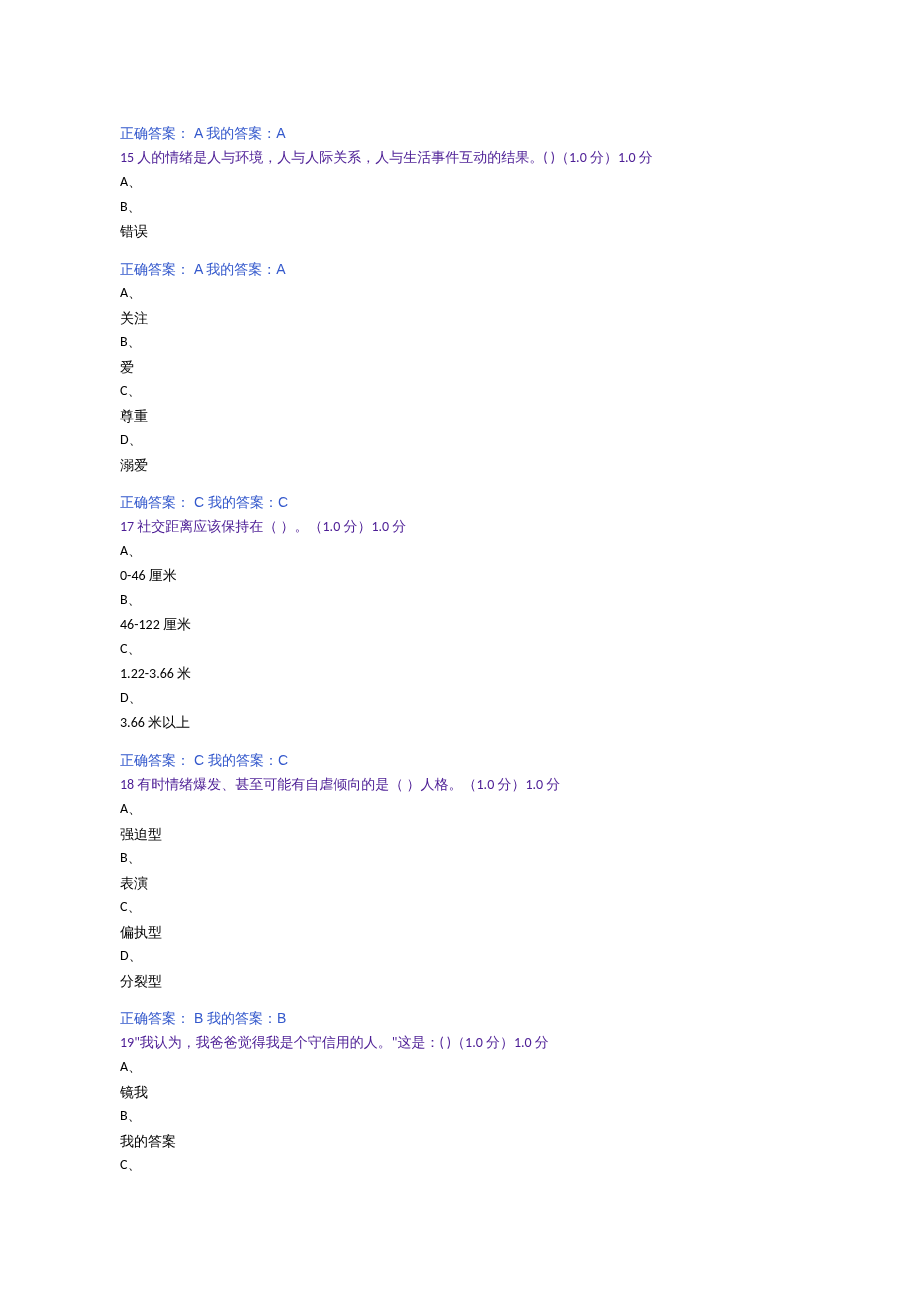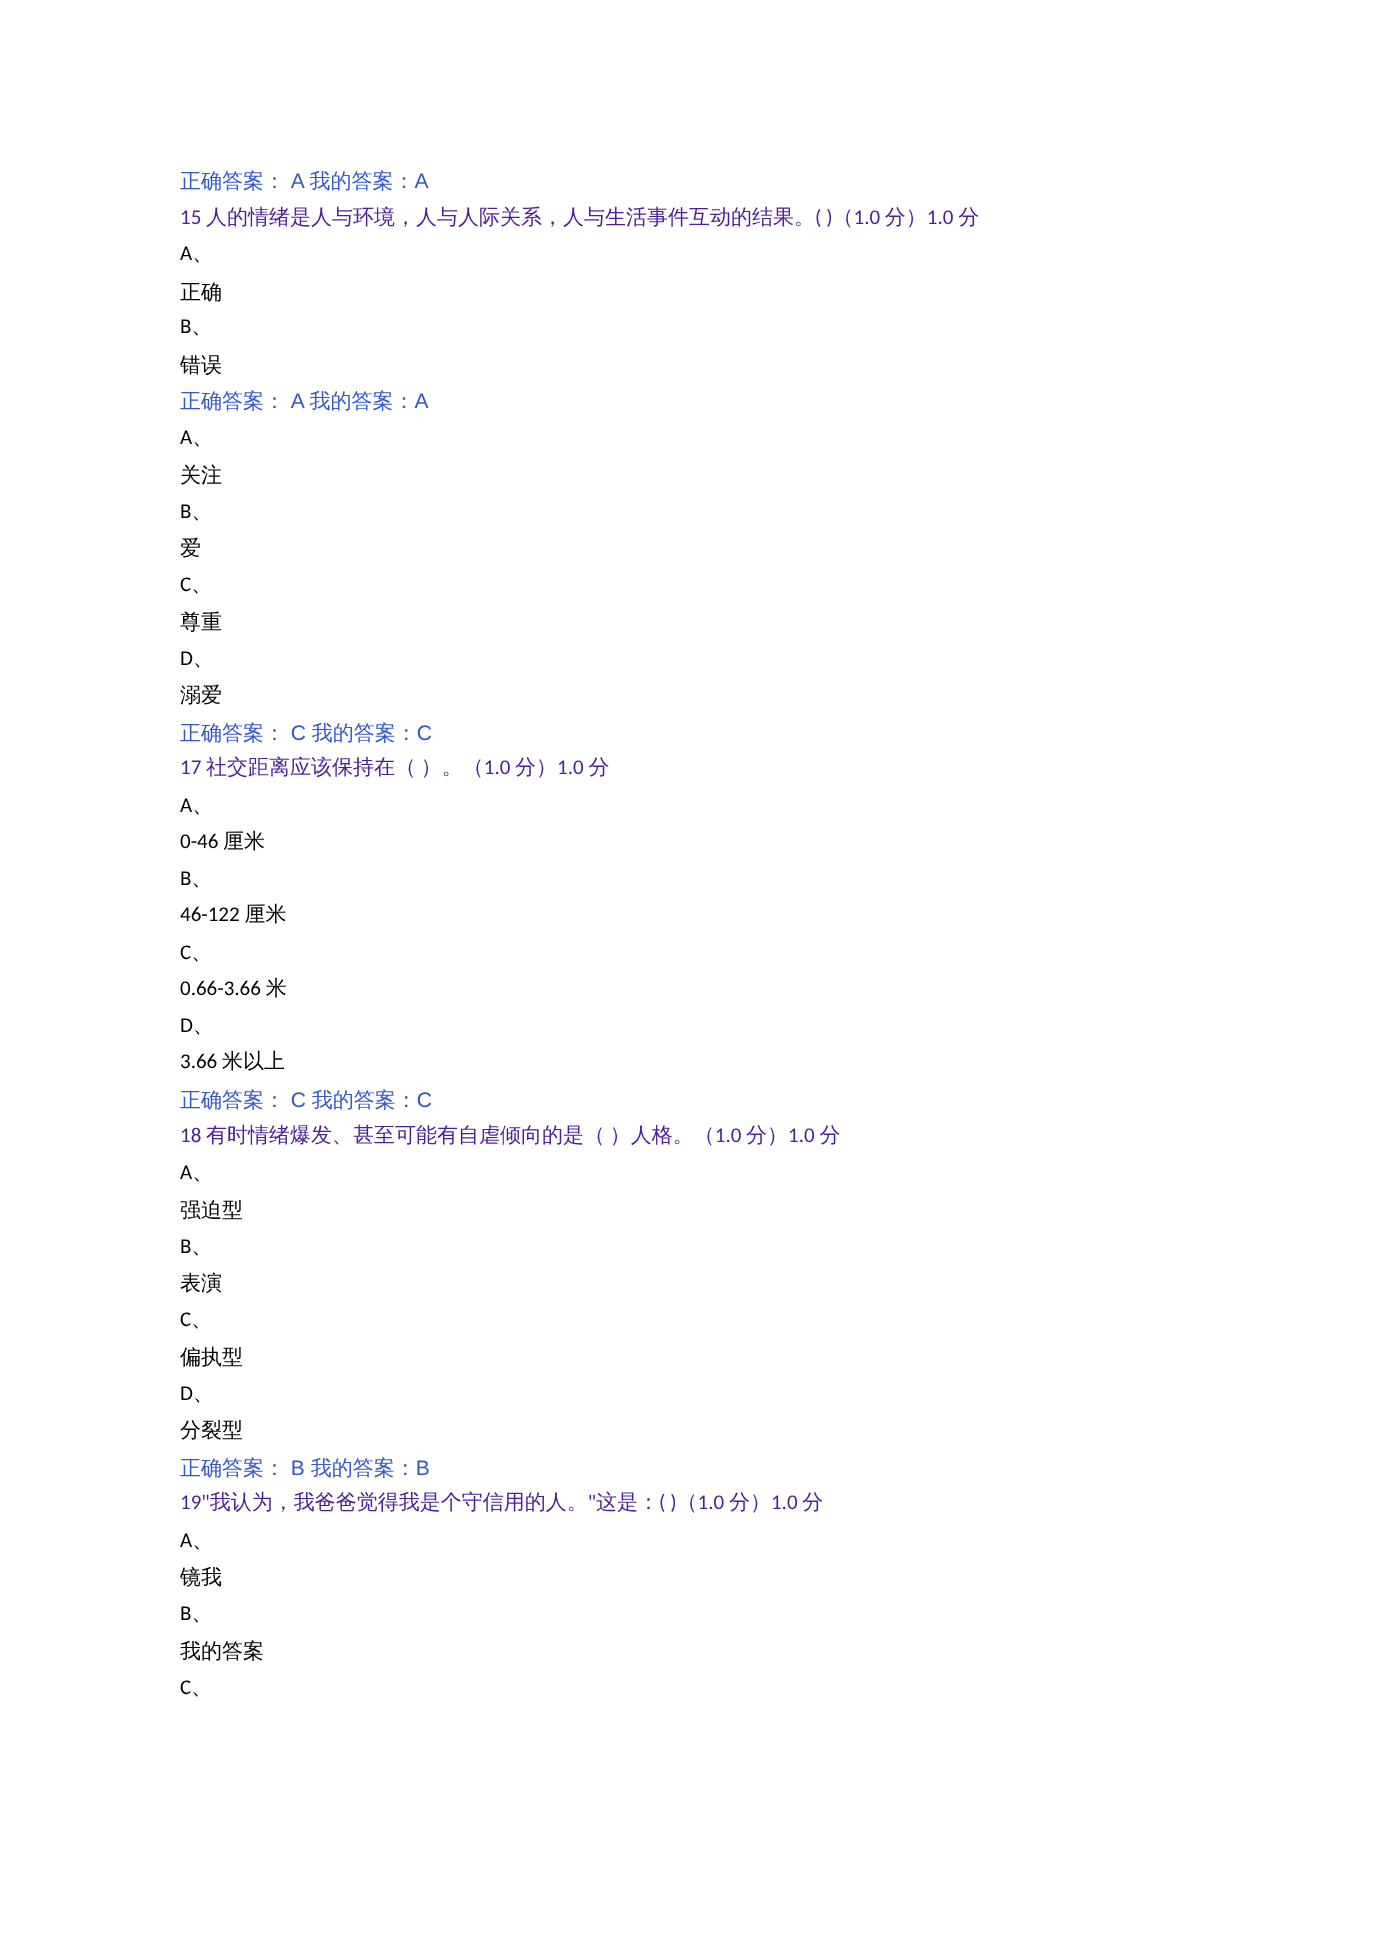--- a/index.html
+++ b/index.html
@@ -11,20 +11,21 @@
     color: #000000;
     line-height: 1.75;
     width: 920px;
   }
   .page {
     padding: 108px 120px 100px 120px;
   }
   .answer-line {
     color: #3358cc;
     font-family: "SimSun", sans-serif;
+    margin-top: 13px;
   }
   .q-line {
     color: #4c1d95;
   }
   .option-letter {
     font-family: "Calibri", sans-serif;
   }
   .option-text {
     font-family: "SimSun", sans-serif;
   }
@@ -35,40 +36,39 @@
     font-family: "Calibri", sans-serif;
   }
 </style>
 </head>
 <body>
 
 <div class="page" id="container">
     <div class="line answer-line">正确答案： A 我的答案：A</div>
     <div class="line q-line">15 人的情绪是人与环境，人与人际关系，人与生活事件互动的结果。( )（1.0 分）1.0 分</div>
     <div class="line option-letter">A、</div>
-    <div class="line option-text">正确</div>
     <div class="line option-letter">B、</div>
     <div class="line option-text">错误</div>
     <div class="line answer-line">正确答案： A 我的答案：A</div>
     <div class="line option-letter">A、</div>
     <div class="line option-text">关注</div>
     <div class="line option-letter">B、</div>
     <div class="line option-text">爱</div>
     <div class="line option-letter">C、</div>
     <div class="line option-text">尊重</div>
     <div class="line option-letter">D、</div>
     <div class="line option-text">溺爱</div>
     <div class="line answer-line">正确答案： C 我的答案：C</div>
     <div class="line q-line">17 社交距离应该保持在（ ）。（1.0 分）1.0 分</div>
     <div class="line option-letter">A、</div>
     <div class="line option-text num">0-46 厘米</div>
     <div class="line option-letter">B、</div>
     <div class="line option-text num">46-122 厘米</div>
     <div class="line option-letter">C、</div>
-    <div class="line option-text num">0.66-3.66 米</div>
+    <div class="line option-text num">1.22-3.66 米</div>
     <div class="line option-letter">D、</div>
     <div class="line option-text num">3.66 米以上</div>
     <div class="line answer-line">正确答案： C 我的答案：C</div>
     <div class="line q-line">18 有时情绪爆发、甚至可能有自虐倾向的是（ ）人格。（1.0 分）1.0 分</div>
     <div class="line option-letter">A、</div>
     <div class="line option-text">强迫型</div>
     <div class="line option-letter">B、</div>
     <div class="line option-text">表演</div>
     <div class="line option-letter">C、</div>
     <div class="line option-text">偏执型</div>

